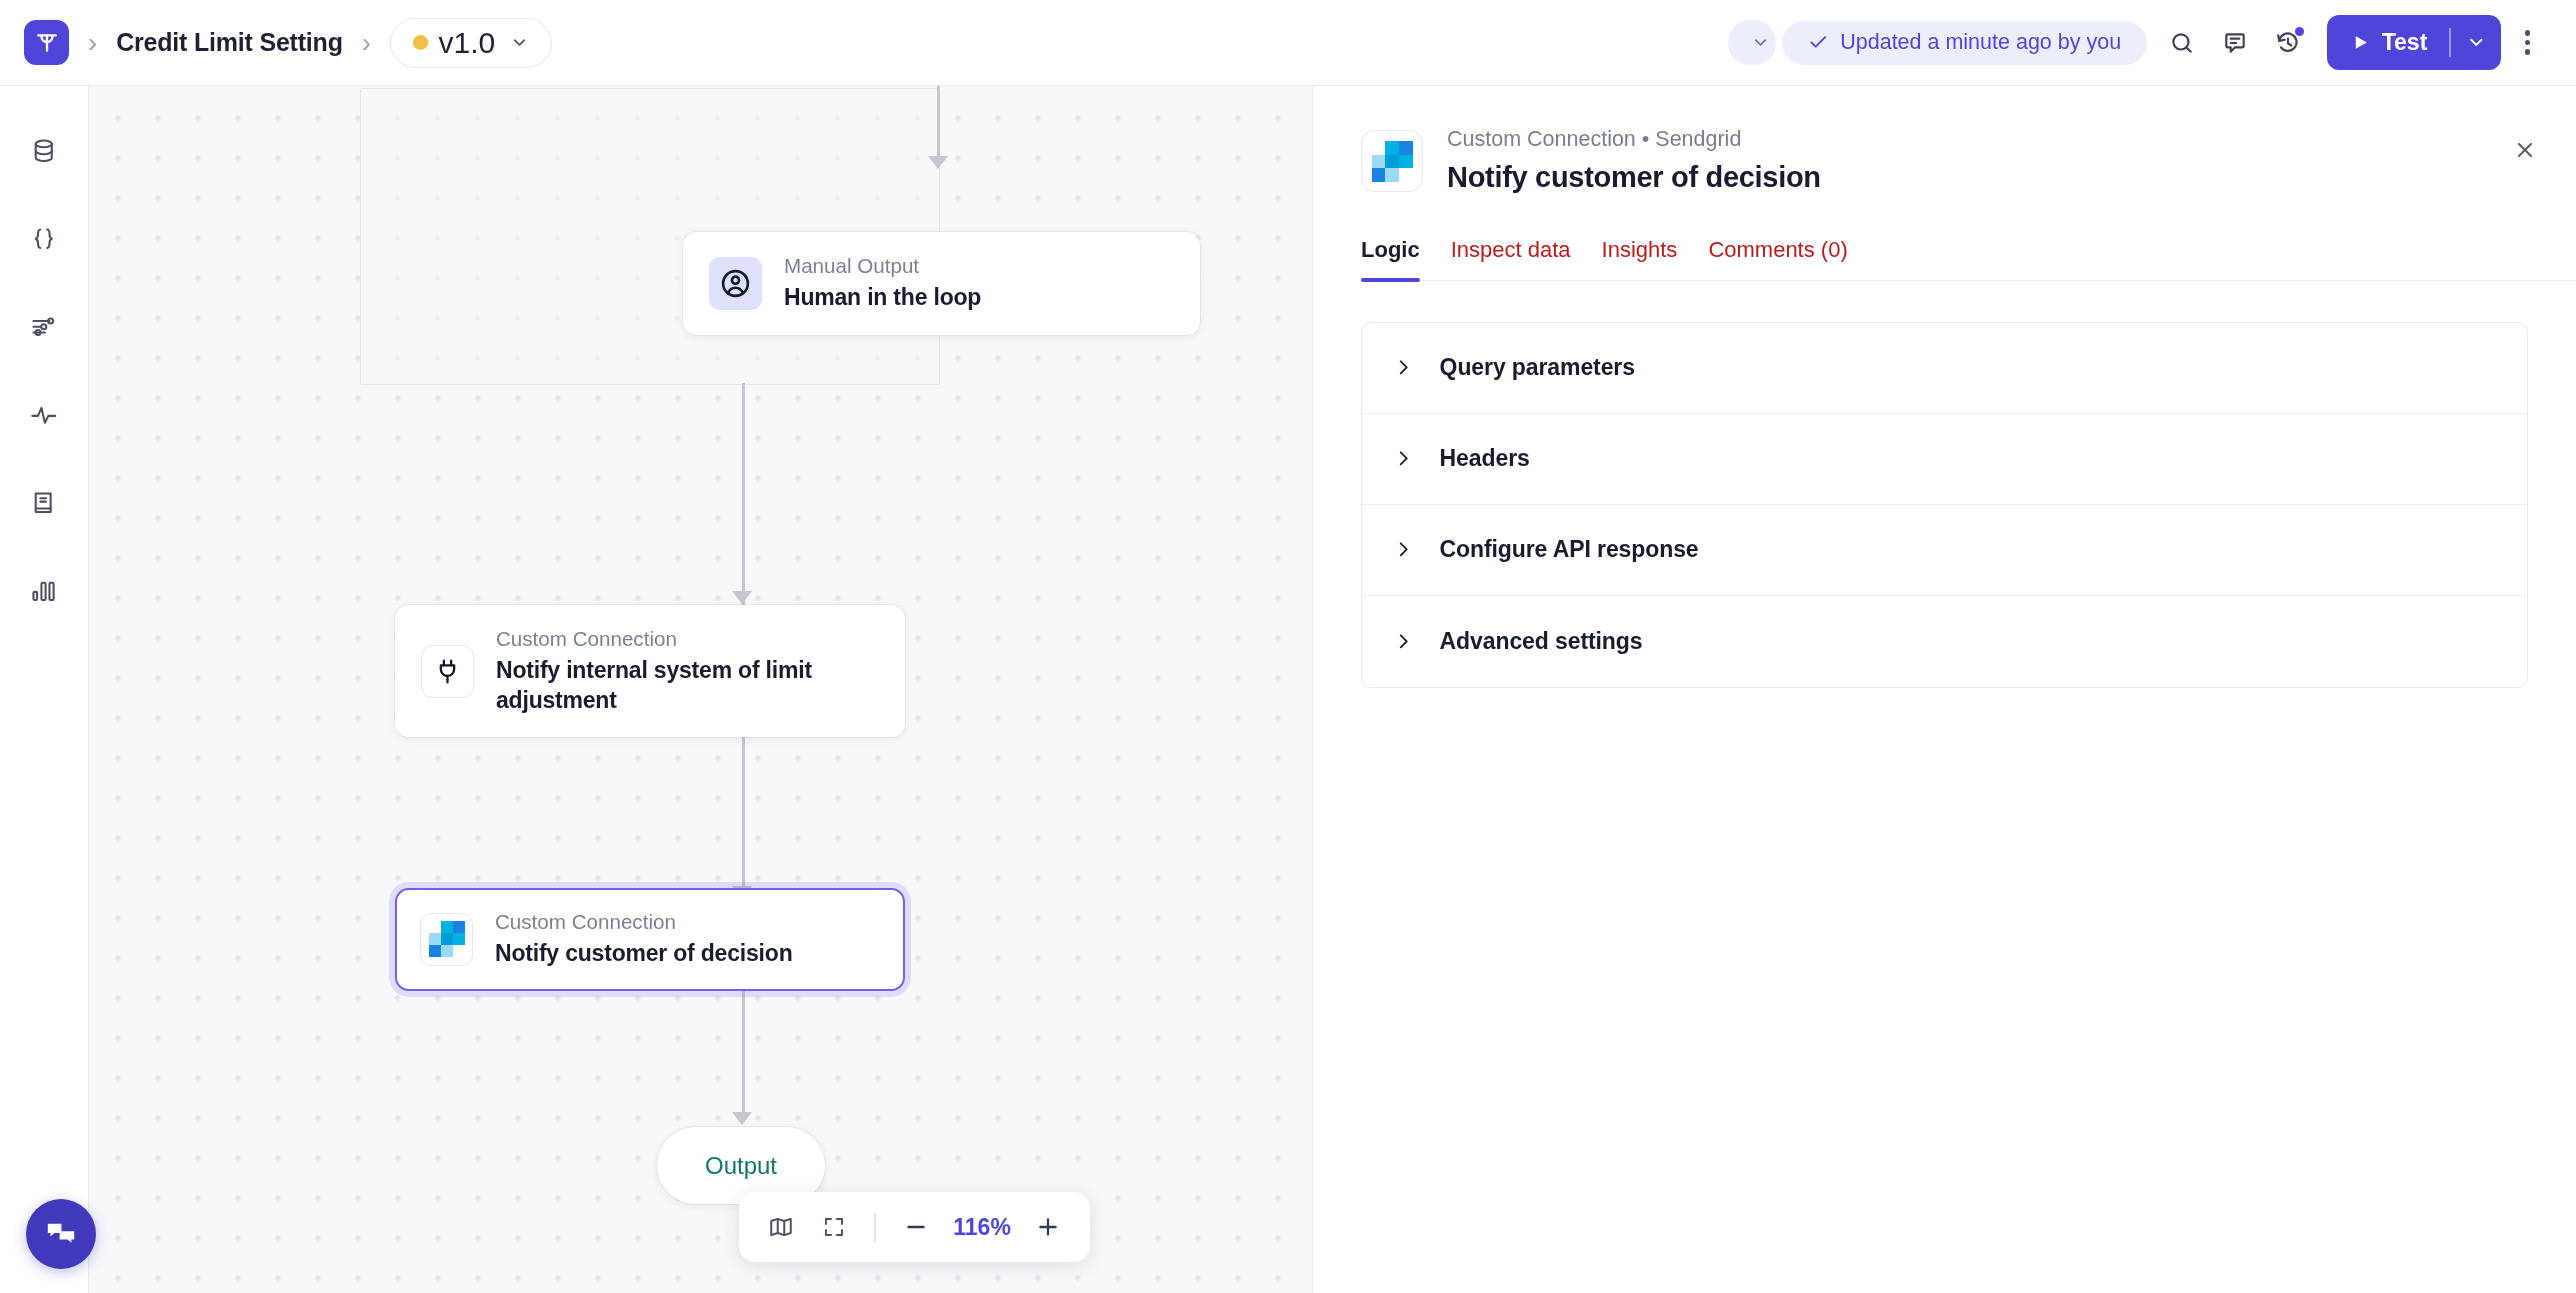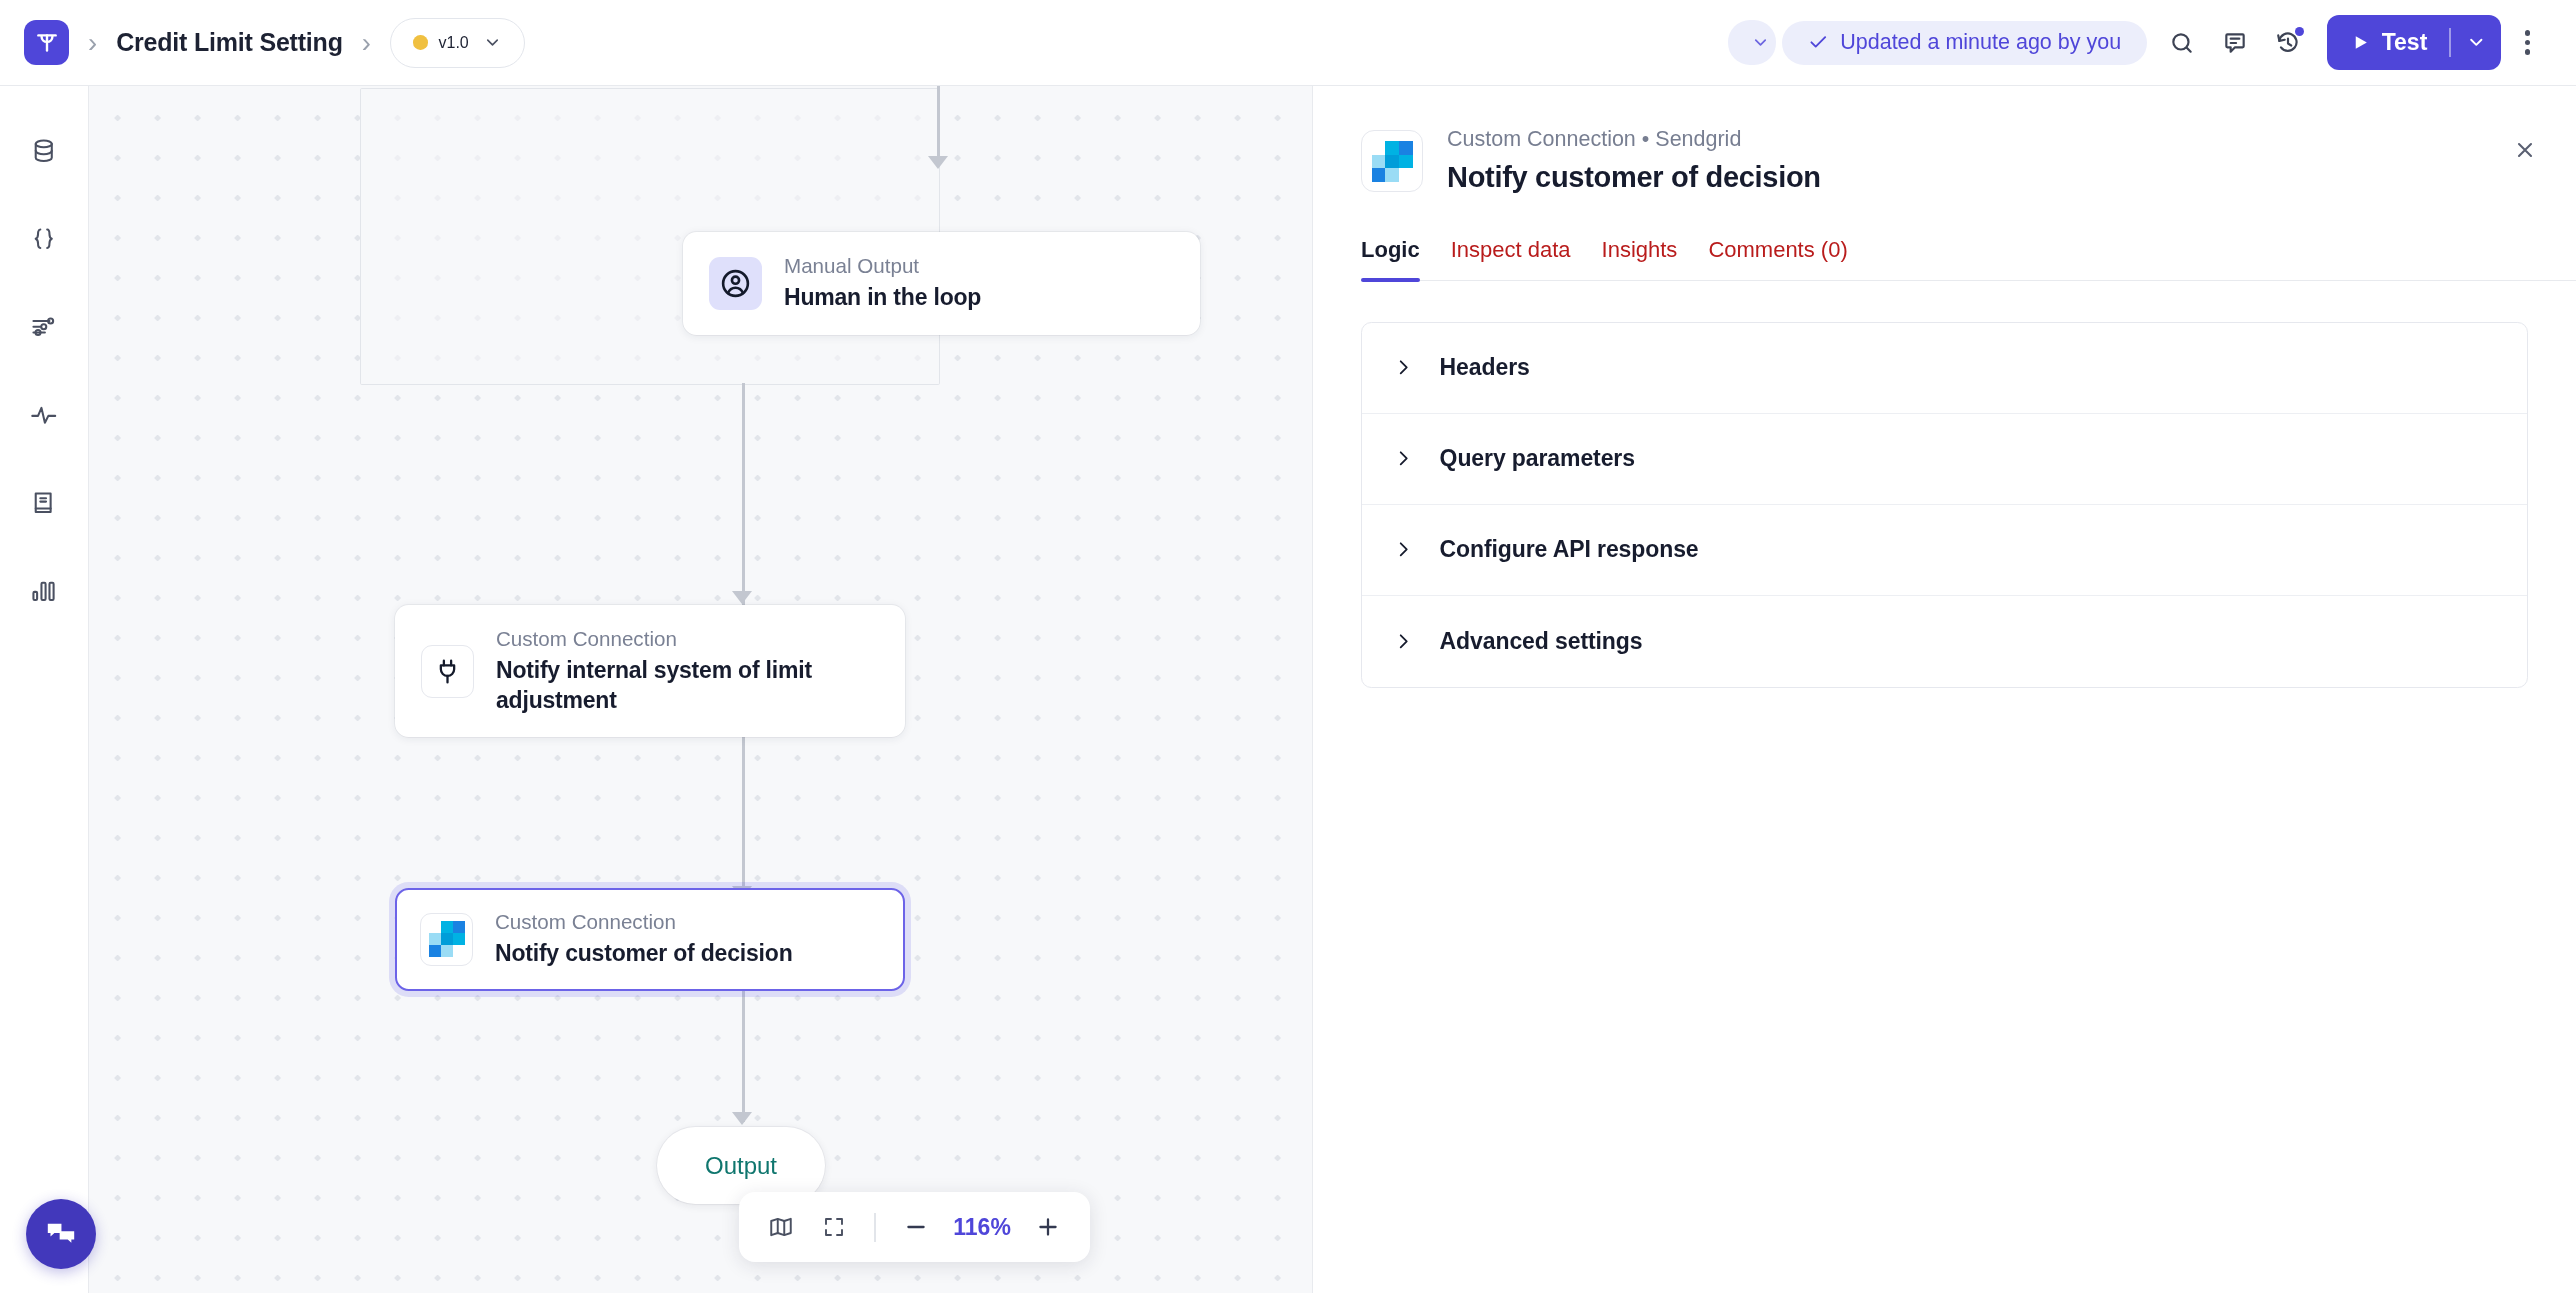--- a/index.html
+++ b/index.html
@@ -29,21 +29,21 @@
   .crumb-title {
     font-size: 25px; color: #1d2233; font-weight: 600; letter-spacing: -0.2px;
   }
   .version-pill {
     display: flex; align-items: center; gap: 11px;
     height: 50px; padding: 0 22px;
     border: 1.7px solid #e3e6ec; border-radius: 26px;
     background: #fff;
   }
   .version-dot { width: 14.6px; height: 14.6px; border-radius: 50%; background: #f0c040; flex:0 0 auto;}
-  .version-label { font-size: 16px; color: #1d2233; font-weight: 400; }
+  .version-label { font-size: 30px; color: #1d2233; font-weight: 400; }
 
   .topbar-right {
     margin-left: auto; display: flex; align-items: center; height: 100%;
     padding-right: 22px; gap: 0;
   }
   .ghost-pill {
     width: 48px; height: 45px;
     background: #eceefb; border-radius: 22px;
     display:flex; align-items:center; justify-content:center;
     margin-right: 5.2px;
@@ -522,29 +522,29 @@
   </div>
 
 
   <div class="accordion">
     <div class="acc-row">
       <span style="display:flex;">
         <svg width="20.6" height="20.6" viewBox="0 0 24 24" fill="none" stroke="#171c2e" stroke-width="2.1" stroke-linecap="round" stroke-linejoin="round">
             <polyline points="9 5 16 12 9 19"></polyline>
           </svg>
       </span>
-      <span class="acc-label">Headers</span>
+      <span class="acc-label">Query parameters</span>
     </div>
     <div class="acc-row">
       <span style="display:flex;">
         <svg width="20.6" height="20.6" viewBox="0 0 24 24" fill="none" stroke="#171c2e" stroke-width="2.1" stroke-linecap="round" stroke-linejoin="round">
             <polyline points="9 5 16 12 9 19"></polyline>
           </svg>
       </span>
-      <span class="acc-label">Query parameters</span>
+      <span class="acc-label">Headers</span>
     </div>
     <div class="acc-row">
       <span style="display:flex;">
         <svg width="20.6" height="20.6" viewBox="0 0 24 24" fill="none" stroke="#171c2e" stroke-width="2.1" stroke-linecap="round" stroke-linejoin="round">
             <polyline points="9 5 16 12 9 19"></polyline>
           </svg>
       </span>
       <span class="acc-label">Configure API response</span>
     </div>
     <div class="acc-row">

